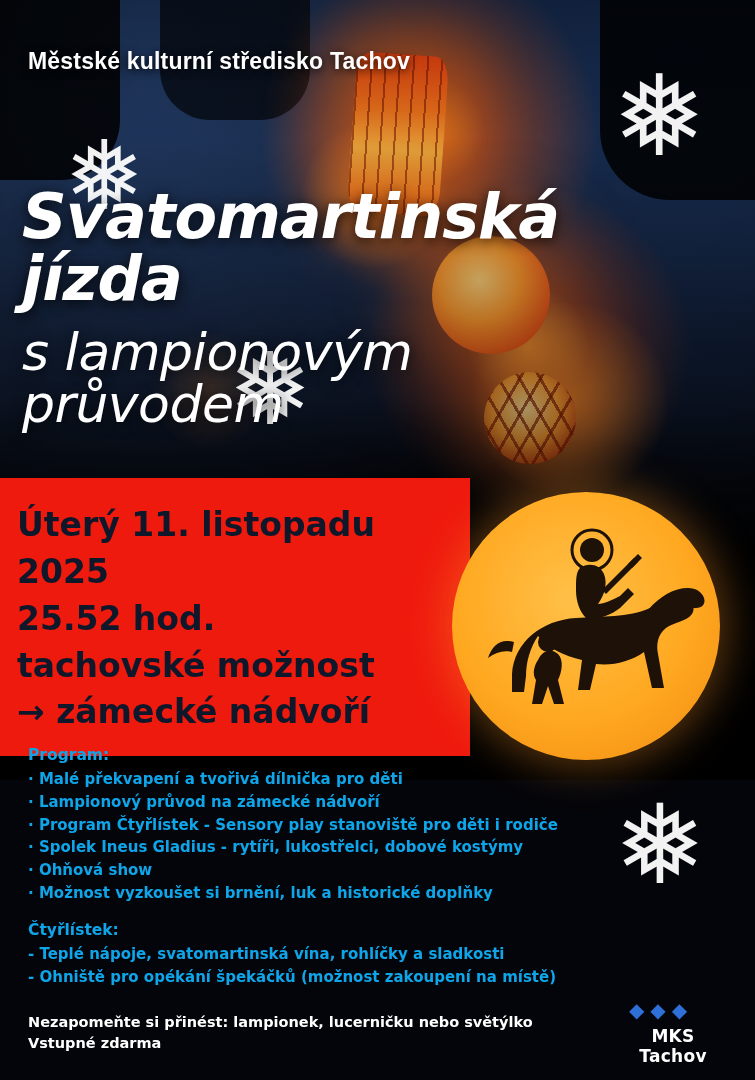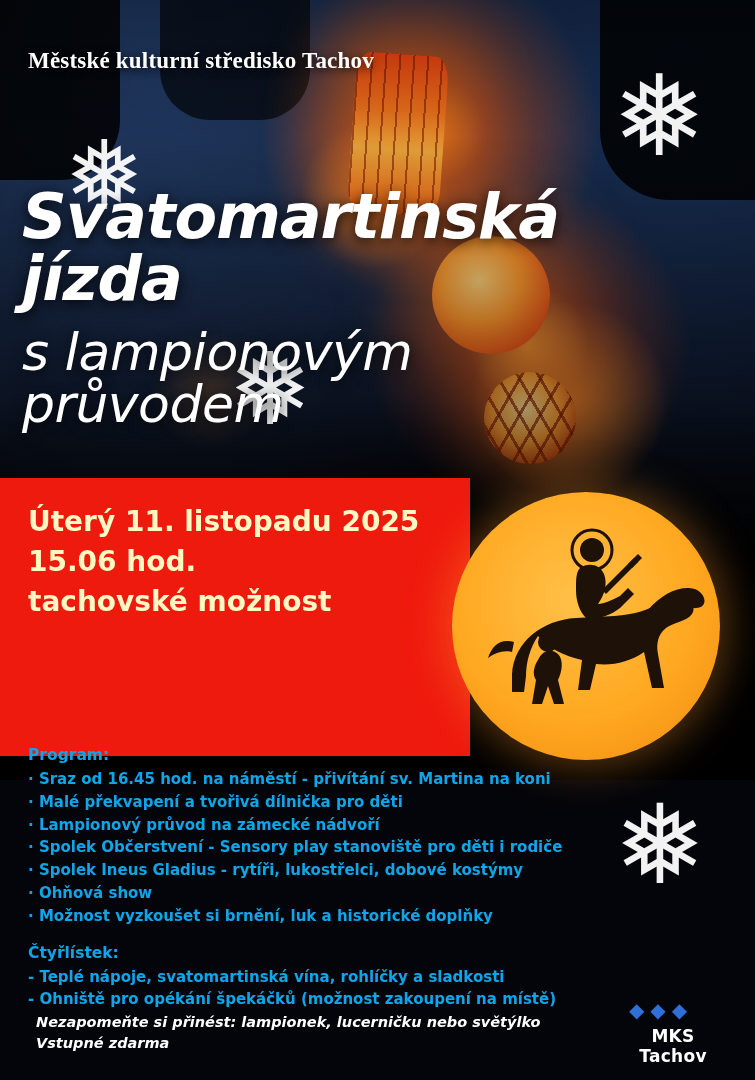--- a/index.html
+++ b/index.html
@@ -99,21 +99,21 @@
     position: absolute;
     color: #fff;
     line-height: 1;
     user-select: none;
   }
 
   
   .org {
     position: absolute;
     left: 28px; top: 48px;
-    font-family: Liberation Serif, serif;
+    font-family: Liberation Sans, sans-serif;
     font-weight: bold;
     font-size: 23px;
     letter-spacing: 0.2px;
     color: #ffffff;
     text-shadow: 0 2px 8px rgba(0,0,0,0.9);
   }
 
   
   .title-wrap {
     position: absolute;
@@ -146,24 +146,24 @@
 
   
   .red-band {
     position: absolute;
     left: 0; top: 478px;
     width: 470px;
     height: 278px;
     background: #ef1a0e;
   }
   .red-band .lines {
-    padding: 24px 0 0 28px;
-    color: #fef9c3;
-    font-weight: bold;
-    font-size: 28px;
+    padding: 24px 0 0 17px;
+    color: #0f172a;
+    font-weight: bold;
+    font-size: 33px;
     line-height: 1.42;
   }
 
   
   .disc {
     position: absolute;
     left: 452px; top: 492px;
     width: 268px; height: 268px;
     border-radius: 50%;
     background: radial-gradient(circle at 45% 40%, #ffc048 0%, #ffa820 55%, #f08a12 100%);
@@ -190,25 +190,24 @@
     padding: 0;
   }
   .program li {
     font-size: 15px;
     font-weight: bold;
     line-height: 1.52;
     white-space: nowrap;
   }
   .note {
     position: absolute;
-    left: 36px; top: 1012px;
+    left: 28px; top: 1012px;
     width: 560px;
     color: #ffffff;
     font-size: 14.5px;
-    font-style: italic;
     font-weight: bold;
     line-height: 1.42;
   }
 
   
   .logo {
     position: absolute;
     left: 596px; top: 1000px;
     width: 130px;
     text-align: center;
@@ -261,22 +260,23 @@
   <div class="org">Městské kulturní středisko Tachov</div>
 
   <div class="title-wrap">
     <div class="title1">Svatomartinská jízda</div>
     <div class="title2">s lampionovým průvodem</div>
   </div>
 
   <div class="red-band">
     <div class="lines">
       <div>Úterý 11. listopadu 2025</div>
-      <div>15.06 hod.</div>
+      <div>25.52 hod.</div>
       <div>tachovské možnost</div>
+      <div>→ zámecké nádvoří</div>
     </div>
   </div>
 
   <div class="disc">
     <svg width="268" height="268" viewBox="0 0 268 268">
       <g fill="#1d1108">
 
         <path d="M60 182 C62 150 90 128 124 126 C150 124 176 126 198 116 C210 110 220 106 232 108 C240 110 244 116 240 122 C234 130 222 130 214 136 C206 142 204 152 206 162 L212 196 L200 196 L192 160 C178 170 160 174 144 172 L138 198 L126 198 L130 168 C112 164 96 156 86 144 C78 156 74 170 74 184 L72 200 L60 200 Z"></path>
 
         <path d="M196 118 C208 104 222 96 236 96 C244 96 250 100 252 106 C254 112 250 116 244 116 C234 116 222 120 212 130 Z"></path>
@@ -294,24 +294,23 @@
         <circle cx="96" cy="150" r="10"></circle>
       </g>
 
       <circle cx="140" cy="58" r="20" fill="none" stroke="#1d1108" stroke-width="3"></circle>
     </svg>
   </div>
 
   <div class="program">
     <h3>Program:</h3>
     <ul>
-      <li>· Sraz od 16.45 hod. na náměstí - přivítání sv. Martina na koni</li>
       <li>· Malé překvapení a tvořivá dílnička pro děti</li>
       <li>· Lampionový průvod na zámecké nádvoří</li>
-      <li>· Spolek Občerstvení - Sensory play stanoviště pro děti i rodiče</li>
+      <li>· Program Čtyřlístek - Sensory play stanoviště pro děti i rodiče</li>
       <li>· Spolek Ineus Gladius - rytíři, lukostřelci, dobové kostýmy</li>
       <li>· Ohňová show</li>
       <li>· Možnost vyzkoušet si brnění, luk a historické doplňky</li>
     </ul>
     <h3>Čtyřlístek:</h3>
     <ul>
       <li>- Teplé nápoje, svatomartinská vína, rohlíčky a sladkosti</li>
       <li>- Ohniště pro opékání špekáčků (možnost zakoupení na místě)</li>
     </ul>
   </div>

